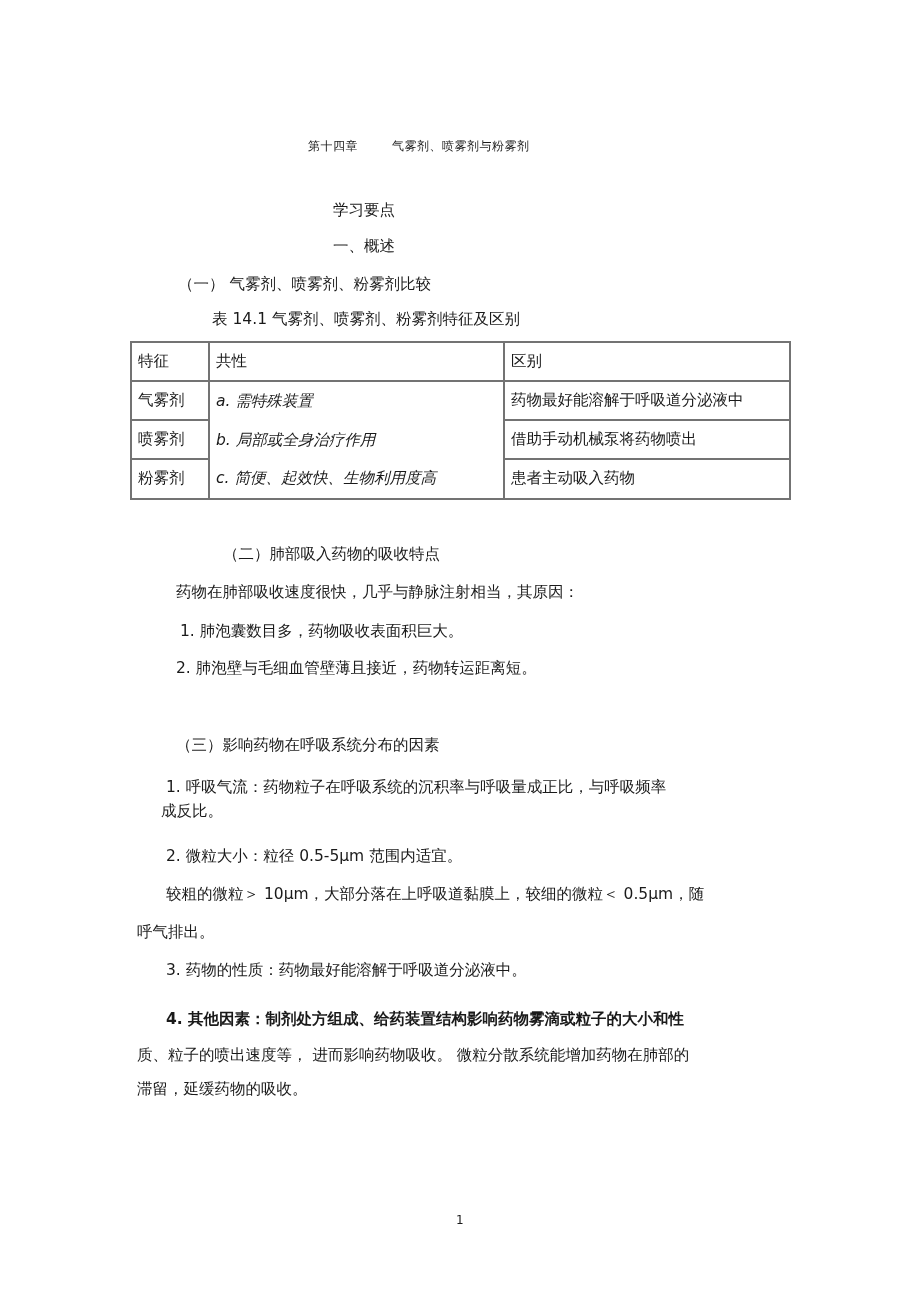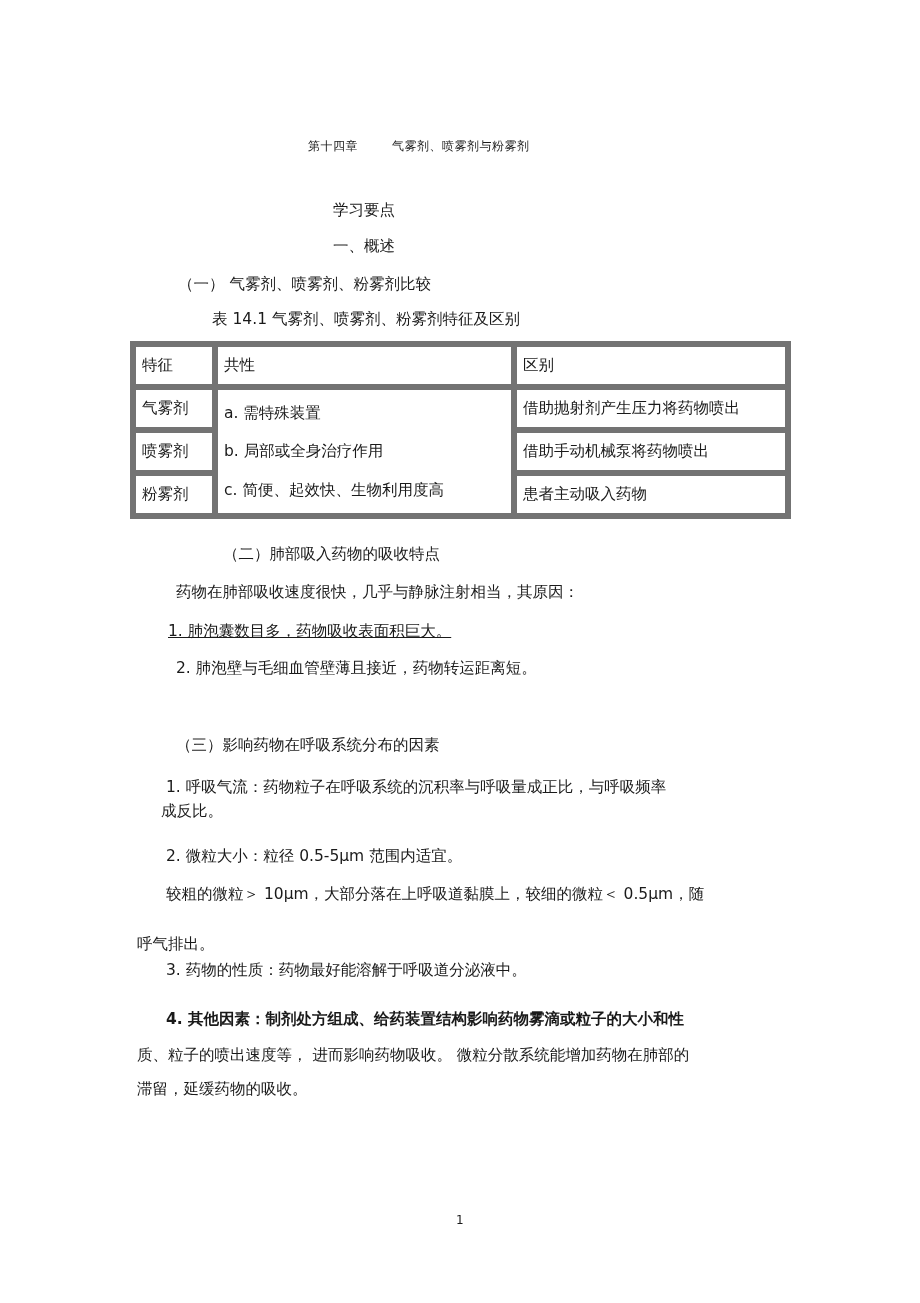--- a/index.html
+++ b/index.html
@@ -3,24 +3,24 @@
 <meta charset="utf-8">
 <style>
   html, body { margin:0; padding:0; background:#ffffff; }
   body { width:920px; height:1303px; position:relative; overflow:hidden;
          font-family:"DejaVu Sans","Liberation Sans",sans-serif; color:#1a1a1a; font-size:15.5px; }
   .abs { position:absolute; white-space:nowrap; line-height:1; }
   .chapter-title { left:308px; top:125px; font-size:12px; letter-spacing:0.5px;margin-top:15px; }
   .chapter-title .gap { display:inline-block; width:34px; }
   .center { left:0; width:728px; text-align:center; }
   table.cmp { position:absolute; left:130px; top:341px; border-collapse:collapse; width:661px; }
-  table.cmp td { border:6px solid #737373; font-size:15.5px; padding:0 0 0 6px; height:37px; vertical-align:middle; white-space:nowrap; }
+  table.cmp td { border:2px solid #737373; font-size:15.5px; padding:0 0 0 6px; height:37px; vertical-align:middle; white-space:nowrap; }
   table.cmp td.c1 { width:70px; }
   table.cmp td.c2 { width:287px; }
-  td.common { vertical-align:top; padding-top:0; }
+  td.common { vertical-align:top; padding-top:0;font-style:italic; }
   .common-line { height:38.5px; line-height:38.5px; }
   .page-num { left:456px; top:1214px; font-size:12px; }
 </style>
 </head>
 <body>
 
 <div class="abs chapter-title">
   <span>第十四章</span><span class="gap"></span><span>气雾剂、喷雾剂与粉雾剂</span>
 </div>
 
@@ -36,42 +36,42 @@
     <td class="c2">共性</td>
     <td>区别</td>
   </tr>
   <tr>
     <td class="c1">气雾剂</td>
     <td class="c2 common" rowspan="3">
       <div class="common-line">a. 需特殊装置</div>
       <div class="common-line">b. 局部或全身治疗作用</div>
       <div class="common-line">c. 简便、起效快、生物利用度高</div>
     </td>
-    <td>借助抛射剂产生压力将药物喷出</td>
+    <td>药物最好能溶解于呼吸道分泌液中</td>
   </tr>
   <tr>
     <td class="c1">喷雾剂</td>
     <td>借助手动机械泵将药物喷出</td>
   </tr>
   <tr>
     <td class="c1">粉雾剂</td>
     <td>患者主动吸入药物</td>
   </tr>
 </tbody>
   </table>
 
 <div class="abs" style="left:176px; top:547px;margin-left:47px;">（二）肺部吸入药物的吸收特点</div>
 <div class="abs" style="left:176px; top:585px;">药物在肺部吸收速度很快，几乎与静脉注射相当，其原因：</div>
-<div class="abs" style="left:168px; top:624px;text-decoration:underline;">1. 肺泡囊数目多，药物吸收表面积巨大。</div>
+<div class="abs" style="left:180px; top:624px;">1. 肺泡囊数目多，药物吸收表面积巨大。</div>
 <div class="abs" style="left:176px; top:661px;">2. 肺泡壁与毛细血管壁薄且接近，药物转运距离短。</div>
 
 <div class="abs" style="left:176px; top:738px;">（三）影响药物在呼吸系统分布的因素</div>
 <div class="abs" style="left:166px; top:780px;">1. 呼吸气流：药物粒子在呼吸系统的沉积率与呼吸量成正比，与呼吸频率</div>
 <div class="abs" style="left:137px; top:804px;margin-left:24px;">成反比。</div>
 <div class="abs" style="left:166px; top:849px;">2. 微粒大小：粒径  0.5-5μm 范围内适宜。</div>
 <div class="abs" style="left:166px; top:887px;">较粗的微粒＞ 10μm，大部分落在上呼吸道黏膜上，较细的微粒＜    0.5μm，随</div>
-<div class="abs" style="left:137px; top:925px;margin-top:12px;">呼气排出。</div>
+<div class="abs" style="left:137px; top:925px;">呼气排出。</div>
 <div class="abs" style="left:166px; top:963px;">3. 药物的性质：药物最好能溶解于呼吸道分泌液中。</div>
 <div class="abs" style="left:166px; top:1012px;font-weight:bold;">4. 其他因素：制剂处方组成、给药装置结构影响药物雾滴或粒子的大小和性</div>
 <div class="abs" style="left:137px; top:1048px;">质、粒子的喷出速度等，  进而影响药物吸收。  微粒分散系统能增加药物在肺部的</div>
 <div class="abs" style="left:137px; top:1082px;">滞留，延缓药物的吸收。</div>
 
 <div class="abs page-num">1</div>
 
 </body></html>

